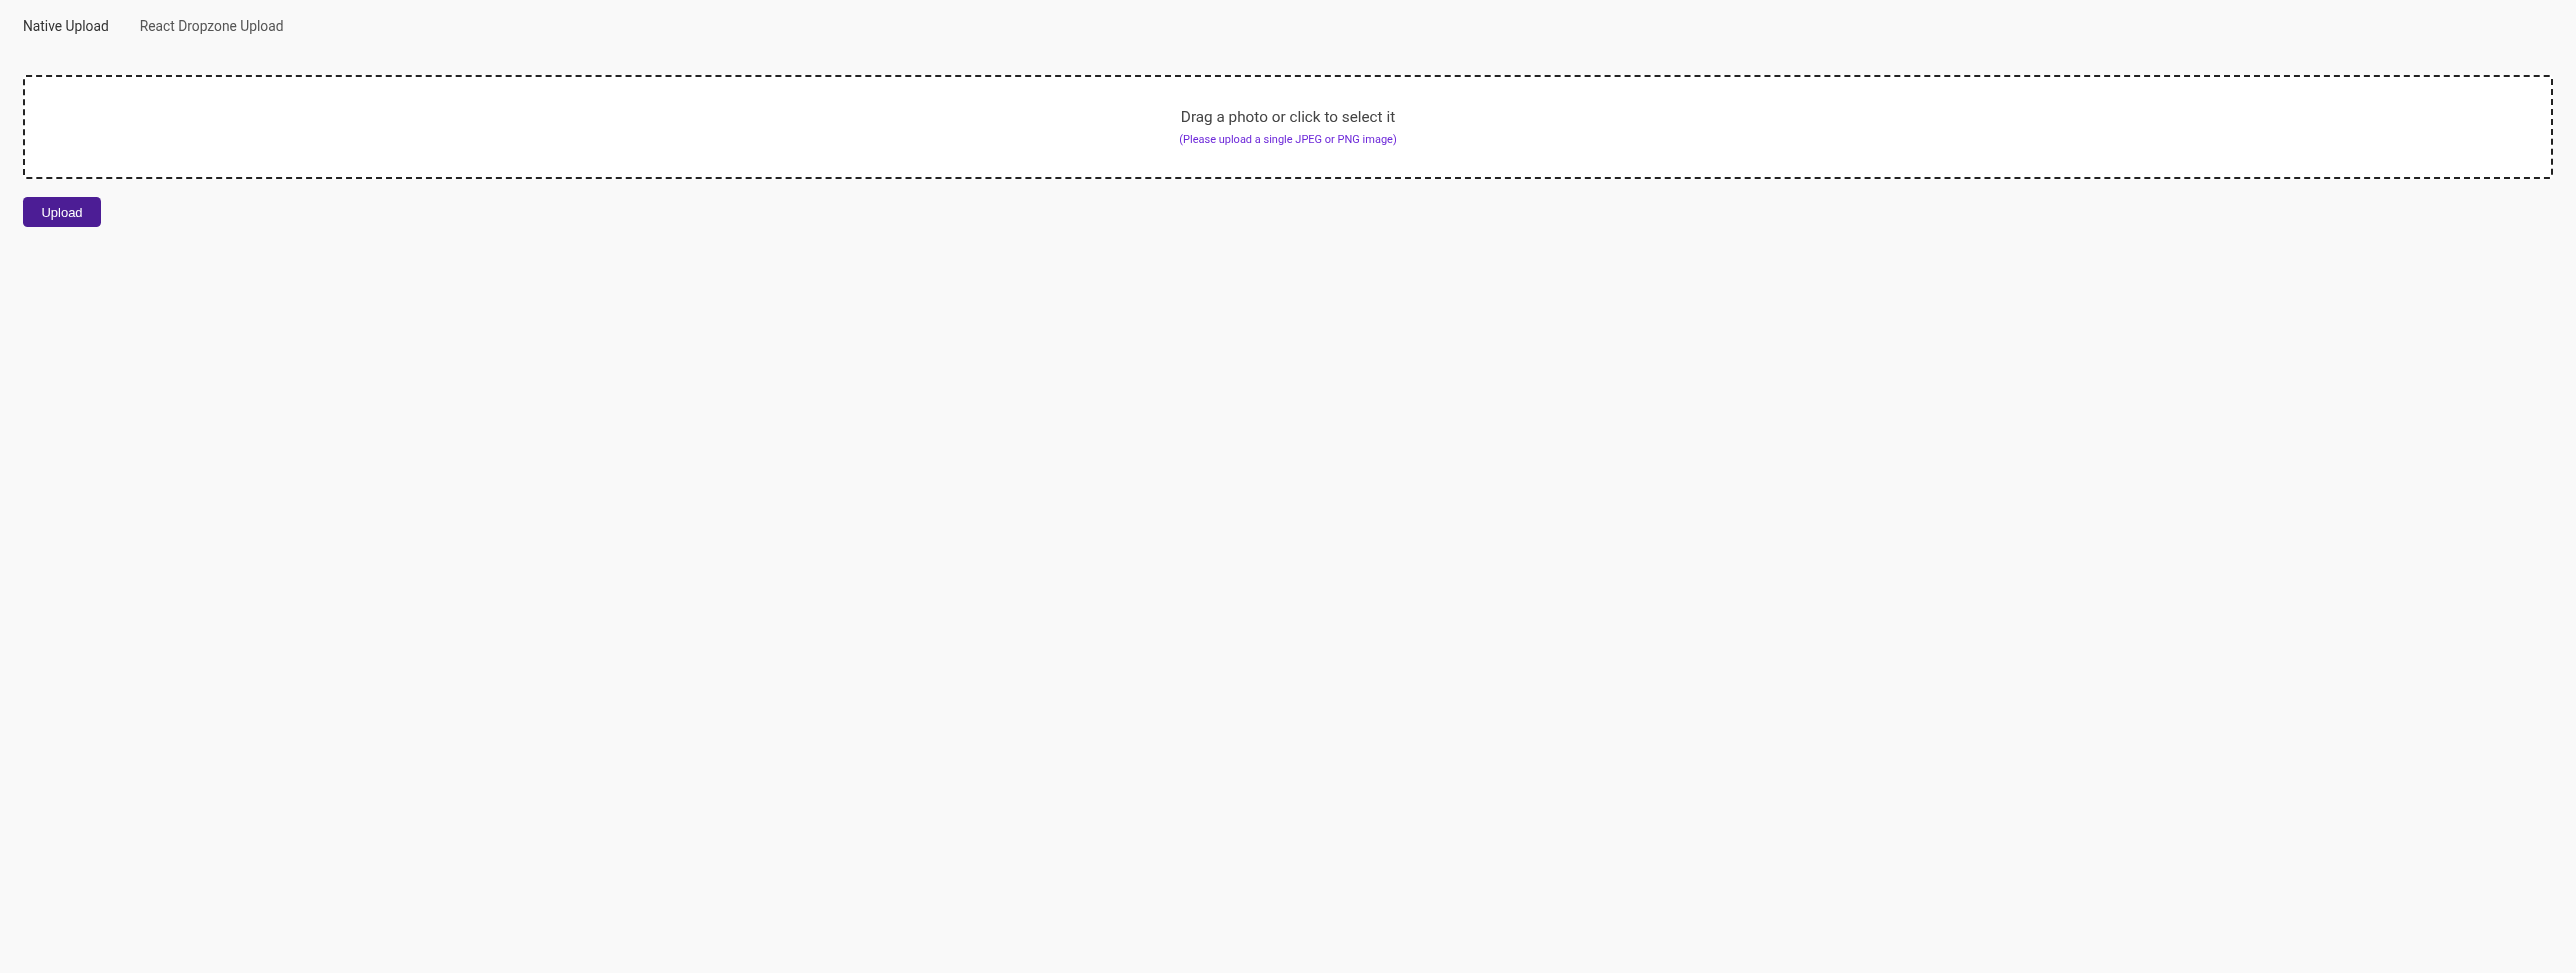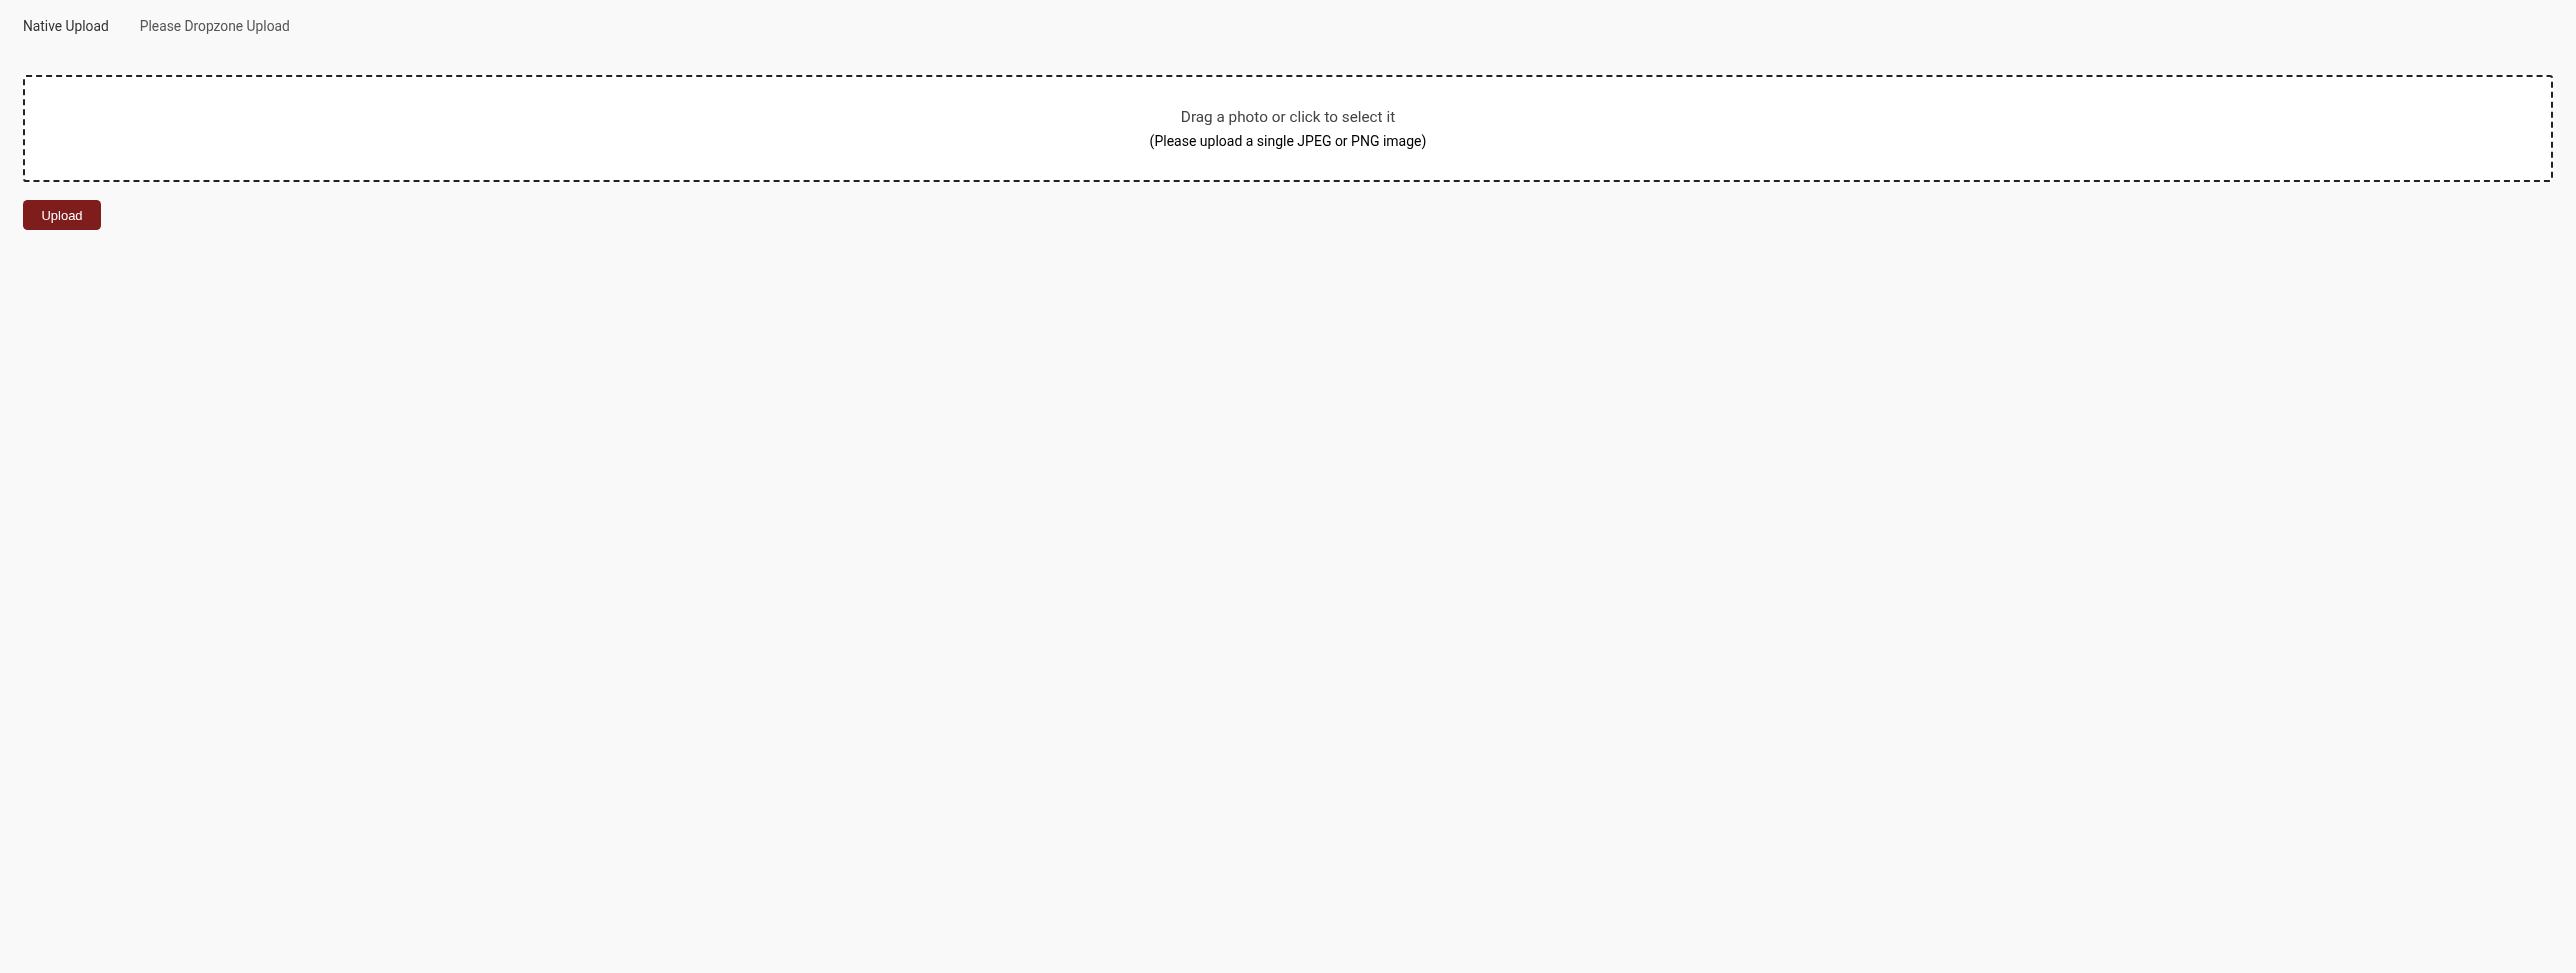--- a/index.html
+++ b/index.html
@@ -57,43 +57,43 @@
       min-height: 99px;
     }
 
     .dropzone-main-text {
       font-size: 15.3px;
       color: #444;
       margin-bottom: 6.1px;
     }
 
     .dropzone-sub-text {
-      font-size: 14px;
-      color: #000000;
+      font-size: 11px;
+      color: #6d28d9;
     }
 
     .upload-button {
-      background-color: #7f1d1d;
+      background-color: #4c1d95;
       color: #fff;
       border: none;
       border-radius: 4.6px;
       padding: 7.6px 18.4px;
       font-size: 13px;
       cursor: pointer;
       font-weight: 500;
     }
   </style>
 </head>
 <body>
 
 <div class="page-container">
 
   <nav class="tab-nav">
     <a class="tab-item active">Native Upload</a>
-    <a class="tab-item">Please Dropzone Upload</a>
+    <a class="tab-item">React Dropzone Upload</a>
   </nav>
 
   <div class="dropzone">
     <span class="dropzone-main-text">Drag a photo or click to select it</span>
     <span class="dropzone-sub-text">(Please upload a single JPEG or PNG image)</span>
   </div>
 
   <button class="upload-button">Upload</button>
 
 </div>

